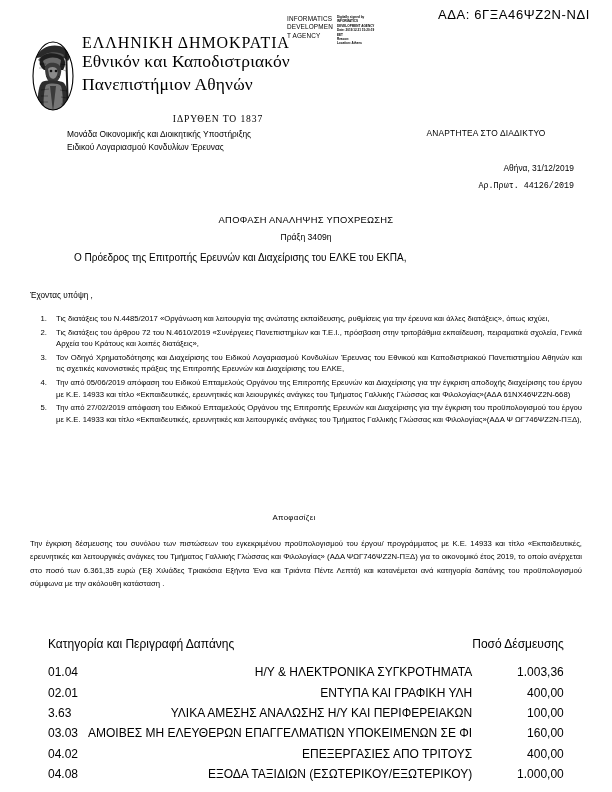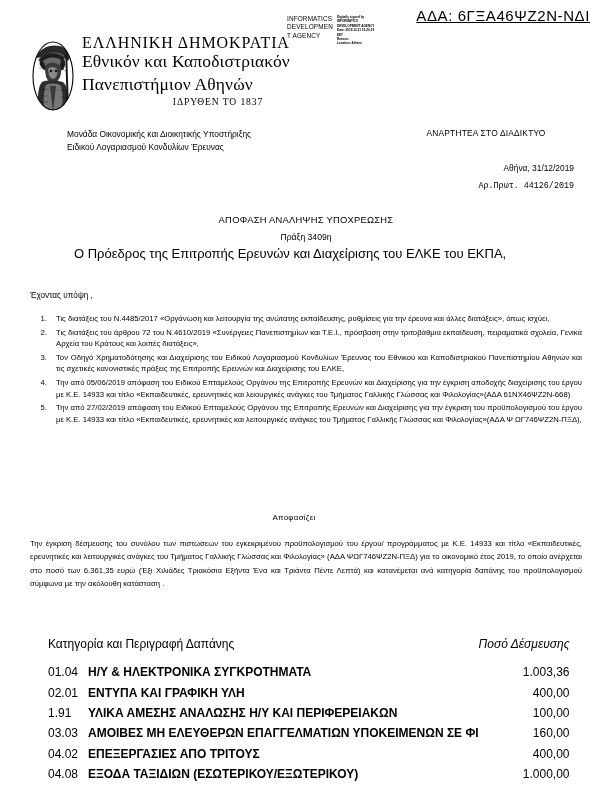--- a/index.html
+++ b/index.html
@@ -23,23 +23,22 @@
     height: 792px;
   }
 
   
   .ada-code {
     position: absolute;
     top: 7px;
     left: 0;
     width: 590px;
     text-align: right;
-    font-size: 15px;
+    font-size: 13px;
     letter-spacing: 0.6px;
-    text-decoration: underline;
   }
 
   
   .sig-stamp {
     position: absolute;
     top: 15px;
     left: 287px;
     width: 110px;
     display: flex;
     gap: 4px;
@@ -96,21 +95,21 @@
     line-height: 23px;
     letter-spacing: 0.15px;
     white-space: nowrap;
   }
   .uni-founded {
     font-family: "Liberation Serif", serif;
     font-size: 9.6px;
     letter-spacing: 0.9px;
     text-align: center;
     margin-left: 46px;
-    margin-top: 0;
+    margin-top: 17px;
     white-space: nowrap;
   }
 
   
   .unit-block {
     position: absolute;
     top: 128px;
     left: 67px;
     font-size: 8.4px;
     line-height: 12.6px;
@@ -156,23 +155,23 @@
     top: 232px;
     left: 0;
     width: 612px;
     text-align: center;
     font-size: 8.6px;
   }
 
   
   .intro1 {
     position: absolute;
-    top: 246px;
+    top: 252px;
     left: 30px;
-    font-size: 13px;
+    font-size: 10px;
     white-space: nowrap;
     padding-left: 44px;
   }
   .intro2 {
     position: absolute;
     top: 291px;
     left: 30px;
     font-size: 8.2px;
     white-space: nowrap;
   }
@@ -237,24 +236,24 @@
   .exp-table th {
     font-weight: normal;
     padding: 0 0 11px 0;
     white-space: nowrap;
   }
   .exp-table td {
     padding: 3.2px 0;
     white-space: nowrap;
   }
   .col-code { width: 44px; text-align: left; }
-  .col-desc { text-align: left; padding-left: 10px !important; font-weight: bold; }
+  .col-desc { text-align: right; padding-left: 10px !important; }
   .col-amt  { text-align: right; width: 90px; }
   .th-cat   { text-align: left; }
-  .th-amt   { text-align: right; font-style: italic; }
+  .th-amt   { text-align: right; }
 </style>
 </head>
 <body>
 
 <div class="page">
 
   <div class="ada-code">ΑΔΑ: 6ΓΞΑ46ΨΖ2Ν-ΝΔΙ</div>
 
   <div class="sig-stamp">
     <div class="sig-left">
@@ -373,21 +372,21 @@
         <td class="col-code">01.04</td>
         <td class="col-desc">Η/Υ &amp; ΗΛΕΚΤΡΟΝΙΚΑ ΣΥΓΚΡΟΤΗΜΑΤΑ</td>
         <td class="col-amt">1.003,36</td>
       </tr>
       <tr>
         <td class="col-code">02.01</td>
         <td class="col-desc">ΕΝΤΥΠΑ ΚΑΙ ΓΡΑΦΙΚΗ ΥΛΗ</td>
         <td class="col-amt">400,00</td>
       </tr>
       <tr>
-        <td class="col-code">1.91</td>
+        <td class="col-code">3.63</td>
         <td class="col-desc">ΥΛΙΚΑ ΑΜΕΣΗΣ ΑΝΑΛΩΣΗΣ Η/Υ ΚΑΙ ΠΕΡΙΦΕΡΕΙΑΚΩΝ</td>
         <td class="col-amt">100,00</td>
       </tr>
       <tr>
         <td class="col-code">03.03</td>
         <td class="col-desc">ΑΜΟΙΒΕΣ ΜΗ ΕΛΕΥΘΕΡΩΝ ΕΠΑΓΓΕΛΜΑΤΙΩΝ ΥΠΟΚΕΙΜΕΝΩΝ ΣΕ ΦΙ</td>
         <td class="col-amt">160,00</td>
       </tr>
       <tr>
         <td class="col-code">04.02</td>

